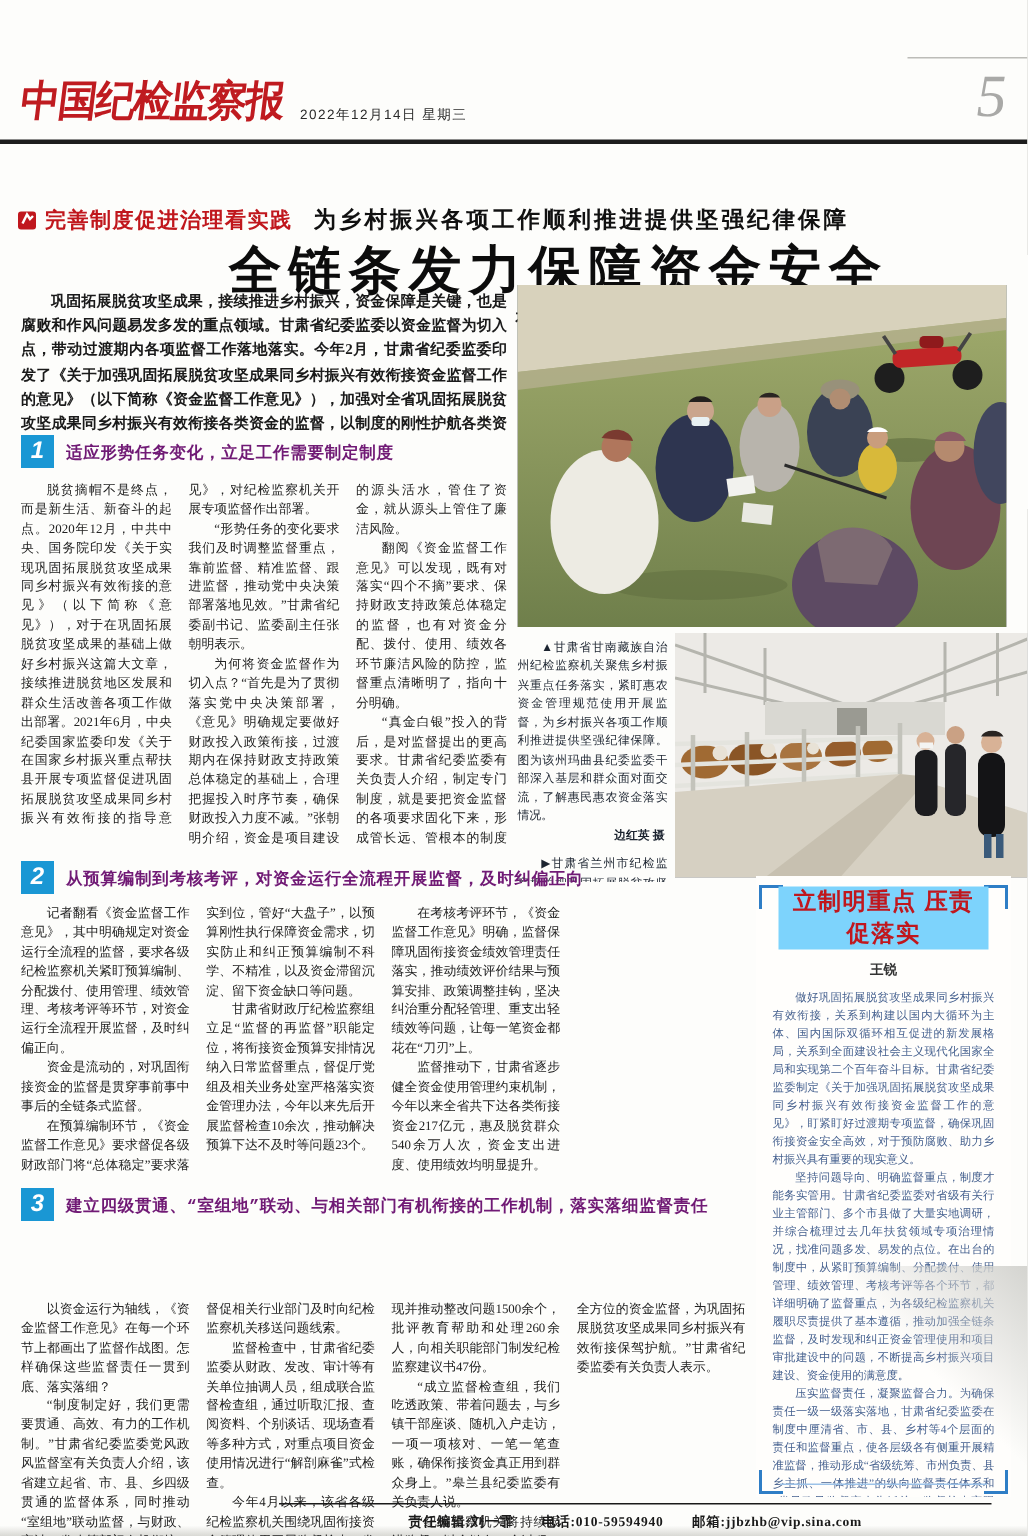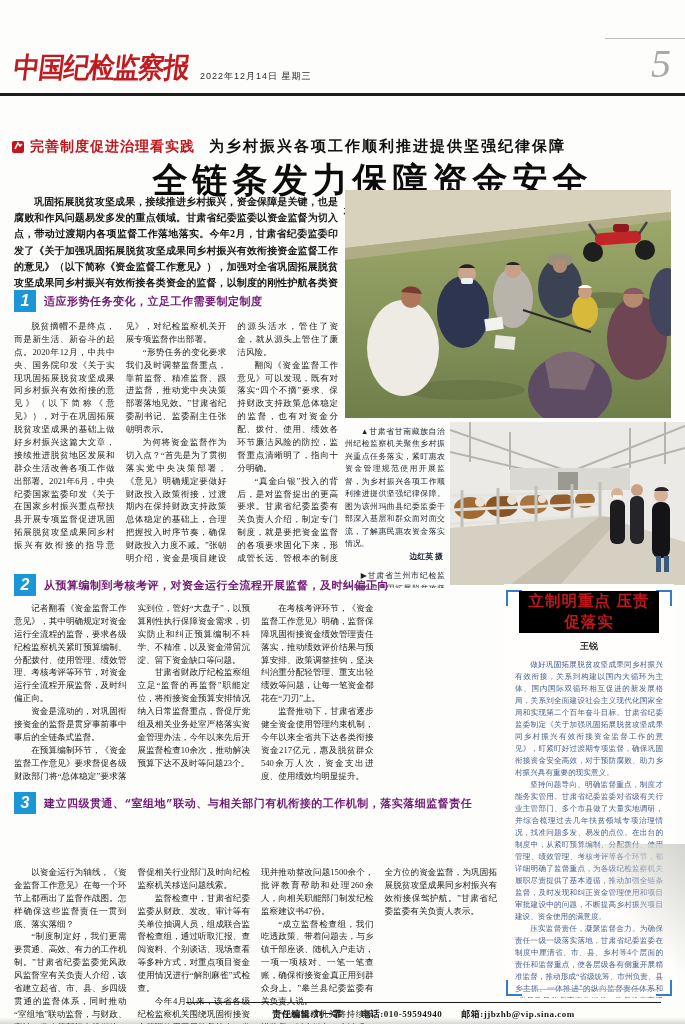--- a/index.html
+++ b/index.html
@@ -69,21 +69,21 @@
   
   .opinion { position:absolute; left:504px; top:584px; width:170px; height:414px; background:#fffefc;
     padding:16px 11px 10px 11px; overflow:hidden; }
   .corner { position:absolute; width:16px; height:16px; border:0 solid #2f7ec6; }
   .c-tl { left:2px; top:6px; border-left-width:2px; border-top-width:2px; }
   .c-tr { right:2px; top:6px; border-right-width:2px; border-top-width:2px; }
   .c-bl { left:2px; bottom:2px; border-left-width:2px; border-bottom-width:2px; }
   .c-br { right:2px; bottom:2px; border-right-width:2px; border-bottom-width:2px; }
   .op-topline { position:absolute; left:16px; right:16px; top:13px; border-top:2px solid #2f7ec6; }
   .op-botline { position:absolute; left:16px; right:16px; bottom:8px; border-top:1px solid #9cc2e8; }
-  .op-title { position:relative; background:#000000; text-align:center; font-size:15.5px; font-weight:900;
+  .op-title { position:relative; background:#7dd3fc; text-align:center; font-size:15.5px; font-weight:900;
     color:#c0171d; letter-spacing:1px; padding:0 2px; margin:-9px 4px 0 4px;
     font-family:"Liberation Sans","DejaVu Sans",sans-serif; }
   .op-author { text-align:center; font-size:9px; font-weight:bold; color:#333; margin:7px 0 6px 0; }
   .op-body { font-size:7.6px; line-height:1.58; color:#46618f; text-align:justify; }
   .op-body p { text-indent:2em; }
 
   
   .footer-rule { position:absolute; left:186px; right:24px; top:1002px; border-top:1.5px solid #1a1a1a; }
   .footer-text { position:absolute; left:186px; right:24px; top:1008px; text-align:center; font-size:9px;
     font-weight:bold; color:#1a1a1a; letter-spacing:0.5px; }

